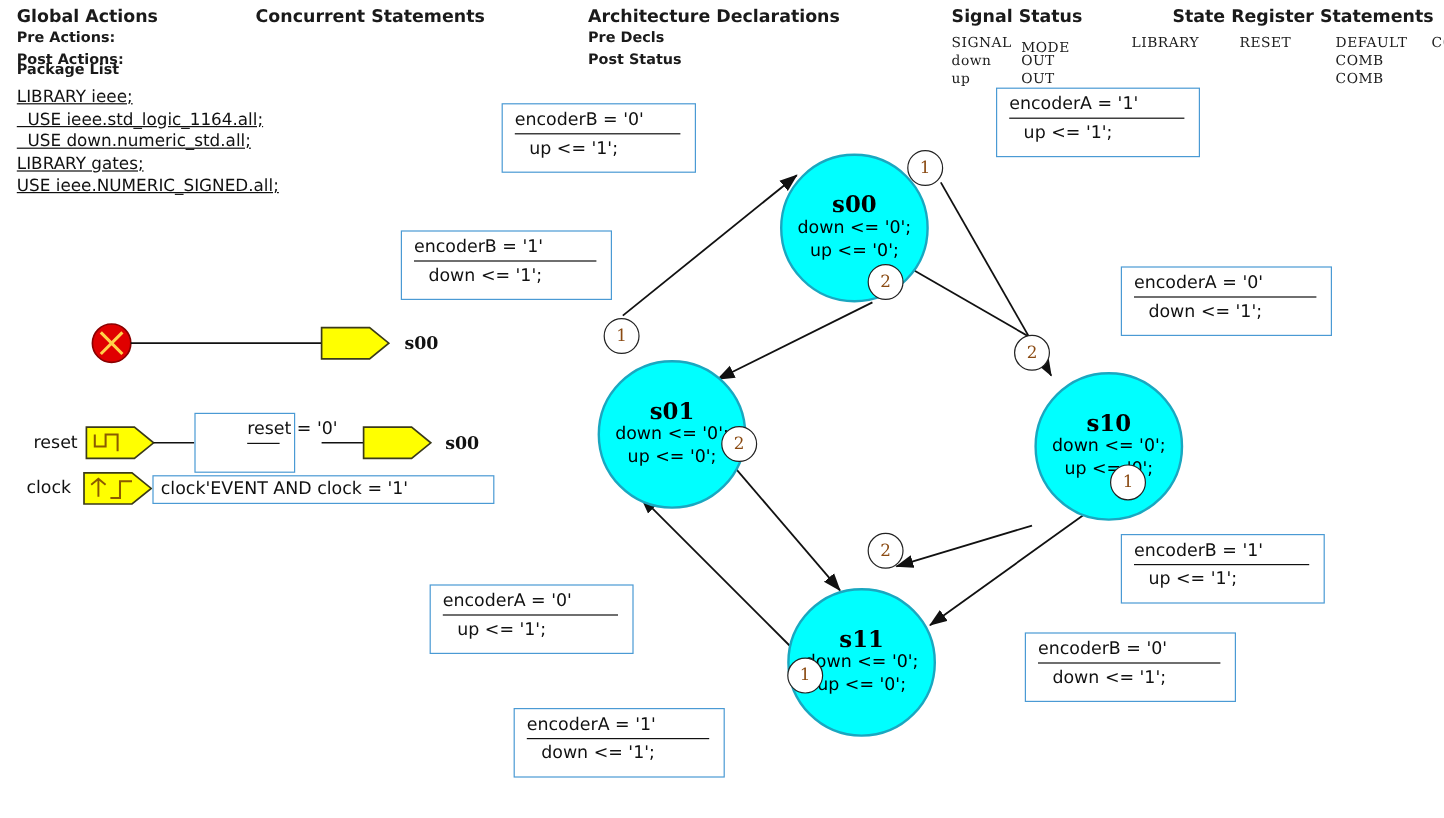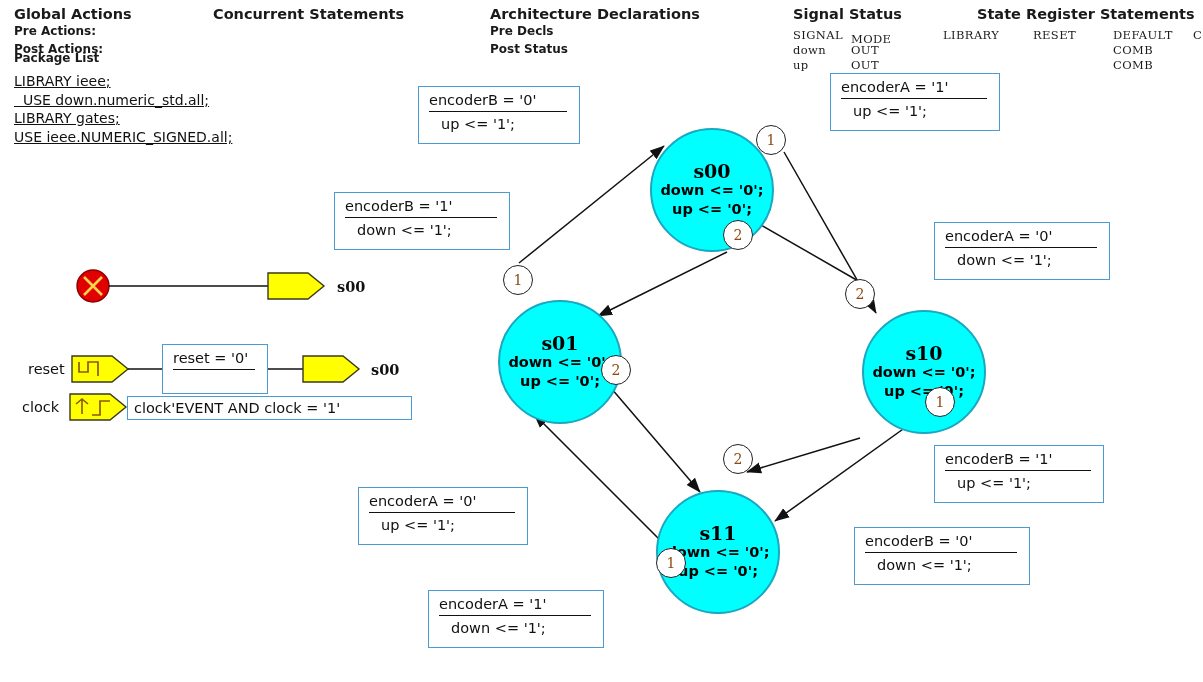--- a/index.html
+++ b/index.html
@@ -25,21 +25,21 @@
   .cbox .act{font-size:14.5px;padding:4px 12px 5px 22px;white-space:nowrap;}
   .cbox.single .cond{padding:3px 8px 3px 6px;}
 
   
   .state{position:absolute;border-radius:50%;background:#00ffff;
          border:2px solid #1aa7c0;box-sizing:border-box;
          display:flex;flex-direction:column;align-items:center;
          justify-content:center;}
   .state .sname{font-family:"DejaVu Serif","Liberation Serif",serif;
                 font-weight:bold;font-size:19px;color:#000;line-height:20px;}
-  .state .sact{font-size:14.5px;color:#000;line-height:19px;white-space:nowrap;font-weight:bold;}
+  .state .sact{font-size:14.5px;color:#000;line-height:19px;white-space:nowrap;}
 
   
   .prio{position:absolute;width:30px;height:30px;border-radius:50%;
         background:#fff;border:1.4px solid #222;box-sizing:border-box;
         display:flex;align-items:center;justify-content:center;
         font-family:"DejaVu Serif","Liberation Serif",serif;
         font-size:14px;color:#8a4a12;}
   .tagname{font-size:14.5px;margin-right:2px;white-space:nowrap;}
   .statelbl{font-family:"DejaVu Serif","Liberation Serif",serif;
             font-weight:bold;font-size:14.5px;margin-left:7px;}
@@ -54,20 +54,21 @@
 <div class="abs hdr" style="left:213px;top:6px;">Concurrent Statements</div>
 <div class="abs hdr" style="left:490px;top:6px;">Architecture Declarations</div>
 <div class="abs sub" style="left:490px;top:24px;">Pre Decls</div>
 <div class="abs sub" style="left:490px;top:42px;">Post Status</div>
 <div class="abs hdr" style="left:793px;top:6px;">Signal Status</div>
 <div class="abs hdr" style="left:977px;top:6px;">State Register Statements</div>
 
 <div class="abs sub" style="left:14px;top:51px;">Package List</div>
 <div class="abs" id="pkg-lines" style="left:14px;top:72px;">
     <div class="pkgline">LIBRARY ieee;</div>
+    <div class="pkgline">  USE ieee.std_logic_1164.all;</div>
     <div class="pkgline">  USE down.numeric_std.all;</div>
     <div class="pkgline">LIBRARY gates;</div>
     <div class="pkgline">USE ieee.NUMERIC_SIGNED.all;</div>
   </div>
 
 <div class="abs" id="sig-table" style="left:793px;top:28px;">
     <div style="position: relative; height: 15px;">
       <div class="sigtbl" style="position: absolute; left: 0px; top: 0px;">SIGNAL</div>
       <div class="sigtbl" style="position: absolute; left: 58px; top: 4px;">MODE</div>
       <div class="sigtbl" style="position: absolute; left: 150px; top: 0px;">LIBRARY</div>
@@ -142,21 +143,21 @@
     <path d="M82,414 L82,400 M76,404 L82,399 L88,404" stroke="#8a5a00" stroke-width="1.6" fill="none"></path>
     <path d="M92,415 L100,415 L100,401 L110,401" stroke="#8a5a00" stroke-width="1.7" fill="none"></path>
   </g>
 </svg>
 
 <div class="abs statelbl" style="left:330px;top:278px;">s00</div>
 <div class="abs tagname" style="left:28px;top:361px;">reset</div>
 <div class="abs statelbl" style="left:364px;top:361px;">s00</div>
 <div class="abs tagname" style="left:22px;top:399px;">clock</div>
 
-<div class="cbox" style="left:162px;top:344px;width:106px;height:50px;">
+<div class="cbox" style="left:162px;top:344px;width:84px;height:50px;padding-left:33px;">
   <div class="cond">reset = '0'</div>
   <div class="rule"></div>
   <div class="act"></div>
 </div>
 
 <div class="cbox single" style="left:127px;top:396px;width:285px;height:24px;display:flex;align-items:center;">
   <div class="cond" style="padding:0 6px;">clock'EVENT AND clock = '1'</div>
 </div>
 
 <div id="boxes-mount">

